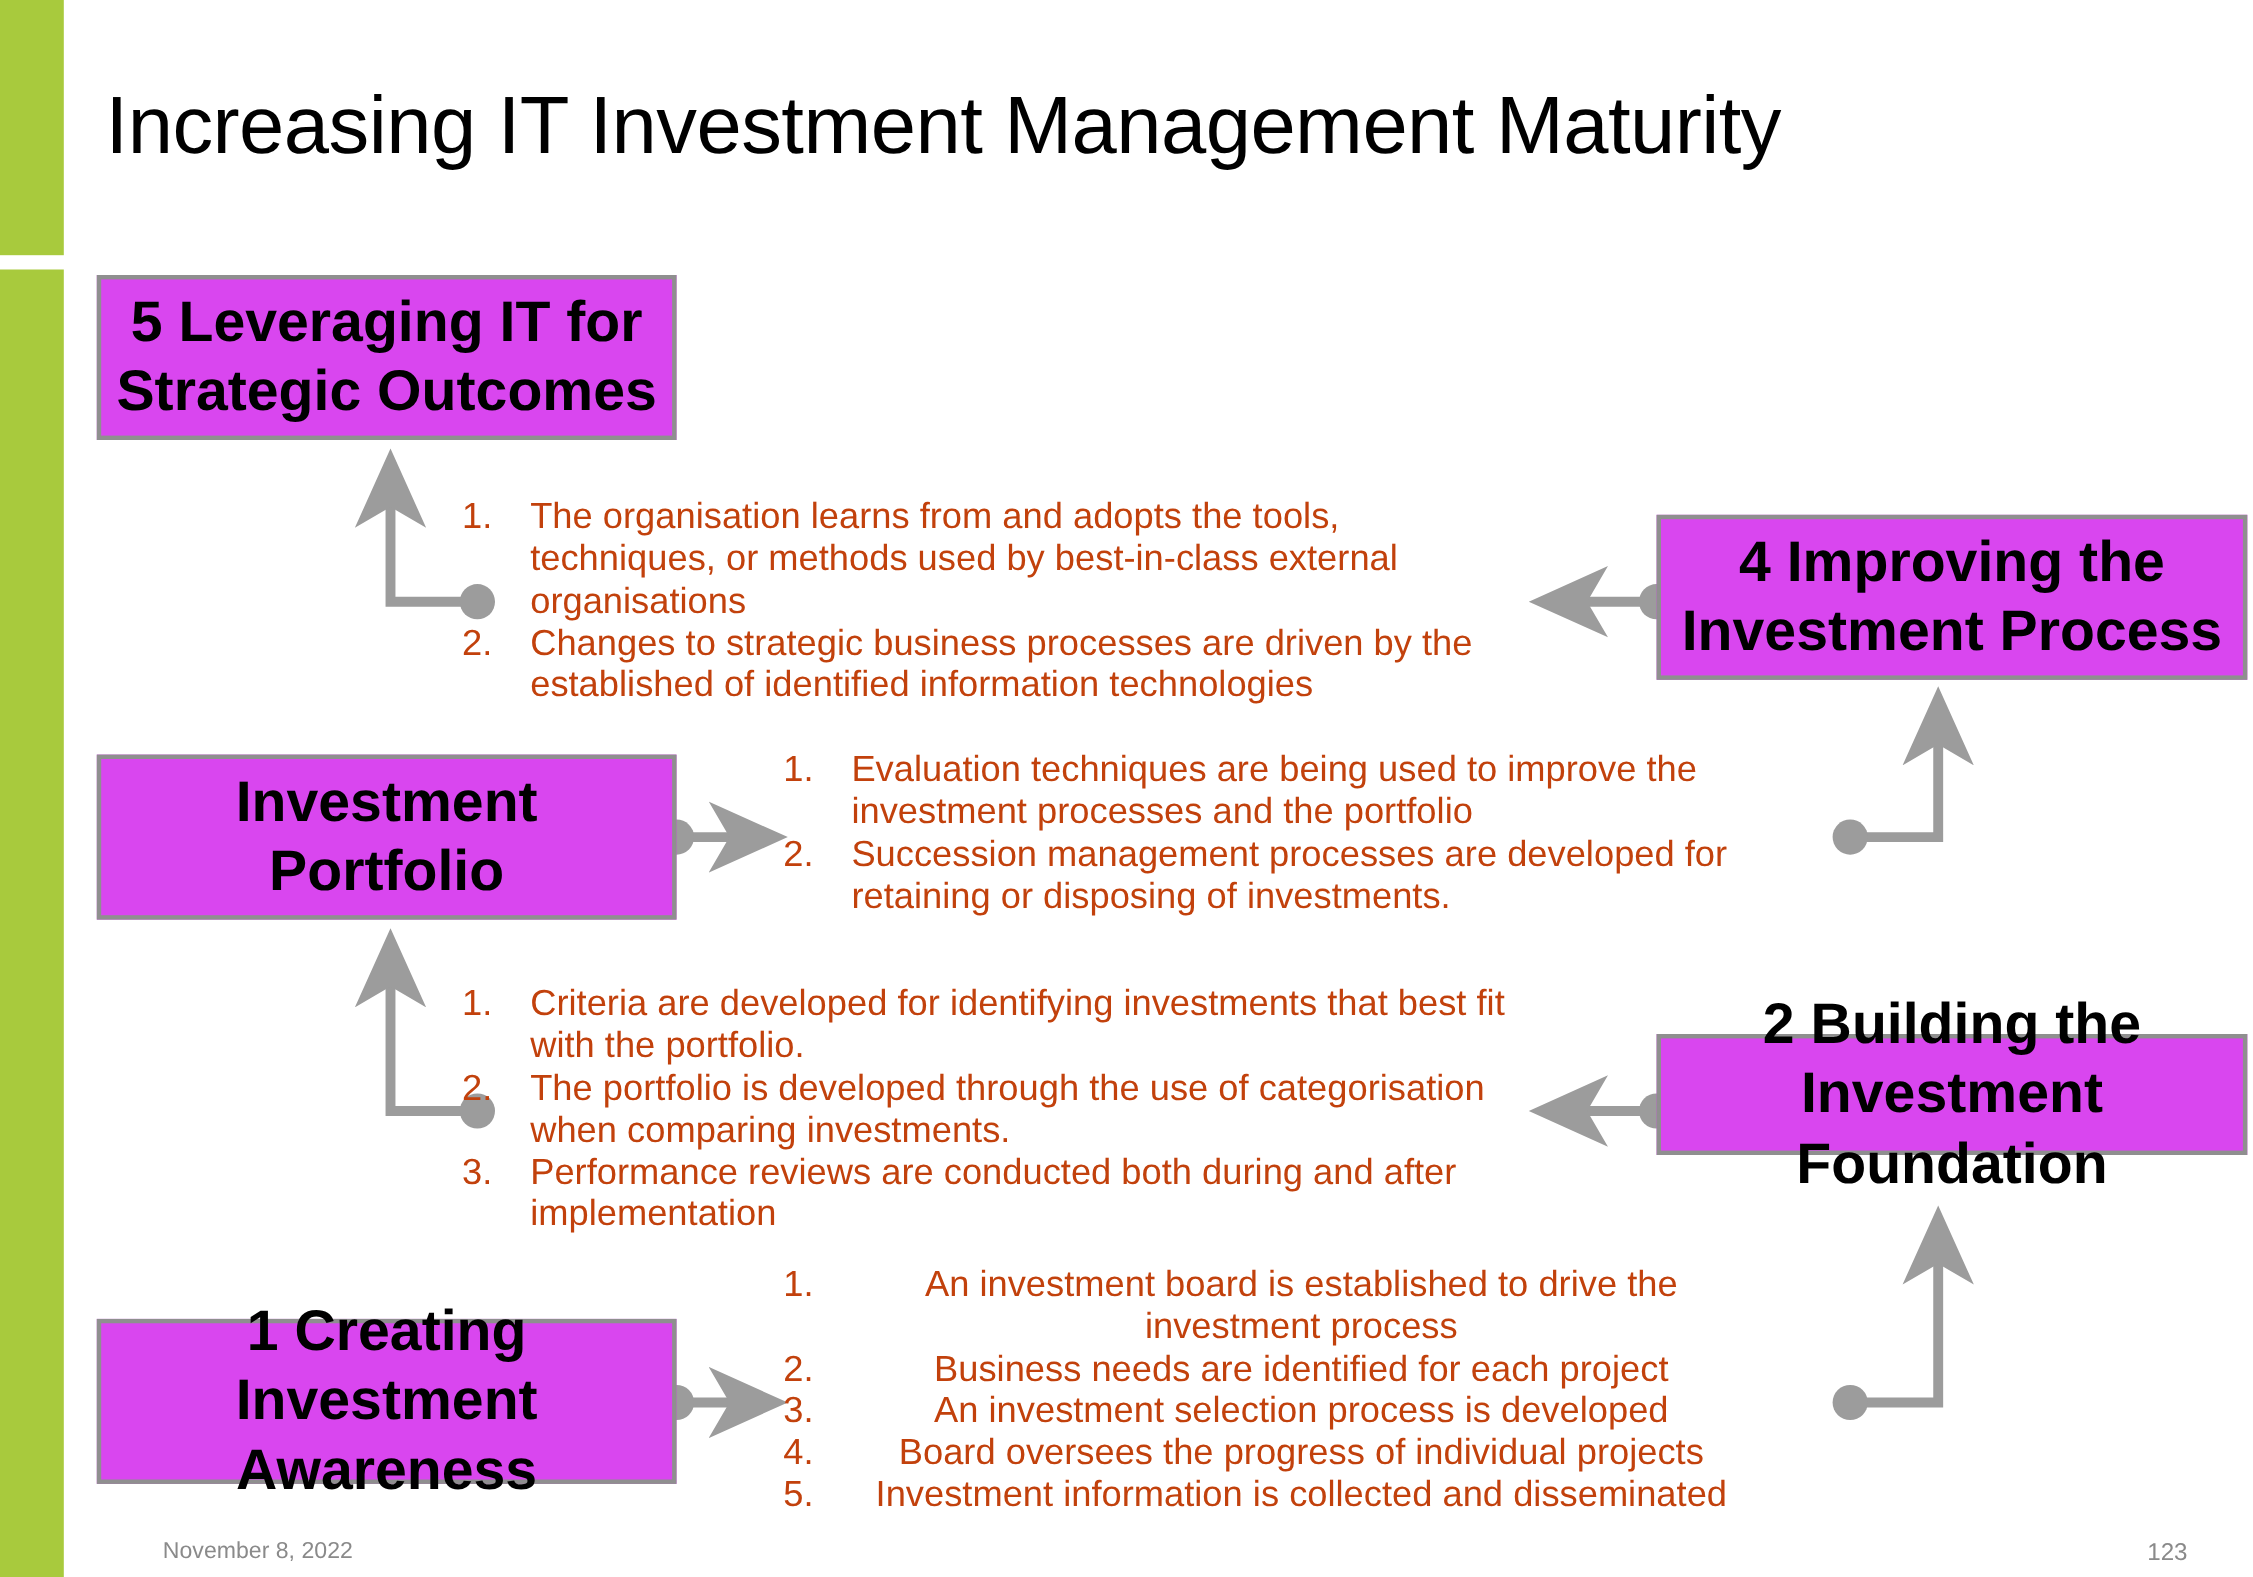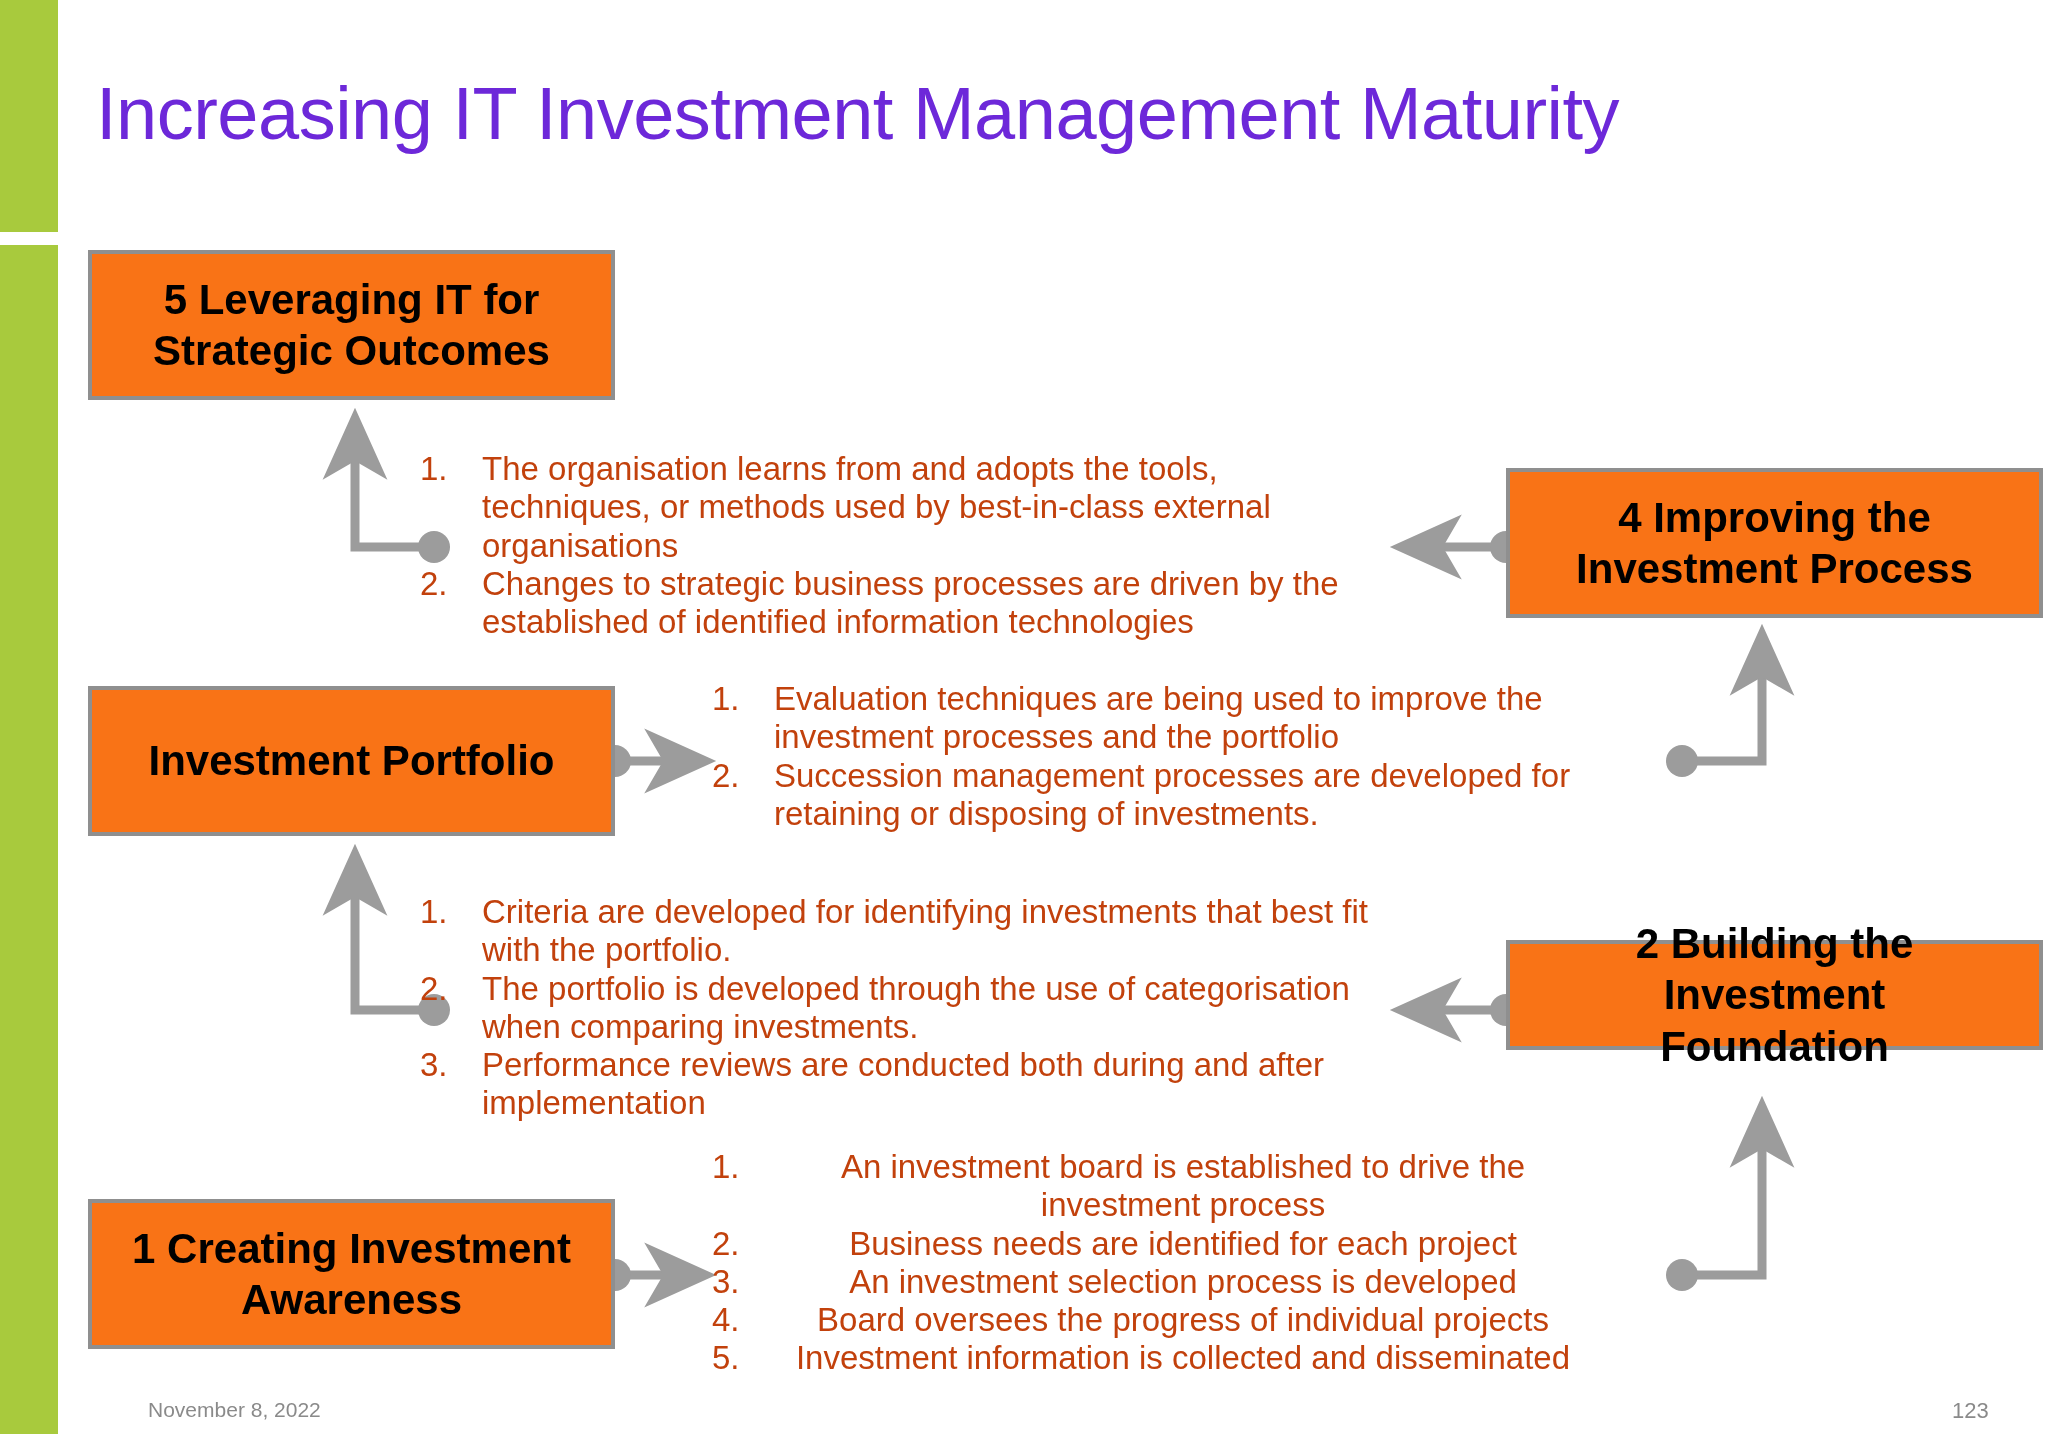--- a/index.html
+++ b/index.html
@@ -11,29 +11,29 @@
   .slide{position:absolute;inset:0;background:#fff;}
 
   
   .accent-top{position:absolute;left:0;top:0;width:58px;height:232px;background:#a8ca3d;}
   .accent-bottom{position:absolute;left:0;top:245px;width:58px;height:1189px;background:#a8ca3d;}
 
   
   .title{
     position:absolute;left:96px;top:75px;width:1860px;
     font-size:74px;line-height:1.05;font-weight:400;
-    letter-spacing:-0.5px;color:#6d28d9;white-space:nowrap;
+    letter-spacing:-0.5px;color:#000000;white-space:nowrap;
   }
 
   
   .box{
-    position:absolute;background:#f97316;border:4px solid #8f8f8f;
+    position:absolute;background:#d946ef;border:4px solid #8f8f8f;
     box-sizing:border-box;display:flex;align-items:center;justify-content:center;
     text-align:center;font-weight:bold;color:#000;
-    font-size:42px;line-height:1.22;padding:4px 10px;
+    font-size:52px;line-height:1.22;padding:4px 10px;
   }
   .box span{display:block;width:100%;}
 
   #box5{left:88px;top:250px;width:527px;height:150px;}
   #box4{left:1506px;top:468px;width:537px;height:150px;}
   #box3{left:88px;top:686px;width:527px;height:150px;}
   #box2{left:1506px;top:940px;width:537px;height:110px;}
   #box1{left:88px;top:1199px;width:527px;height:150px;}
 
   

